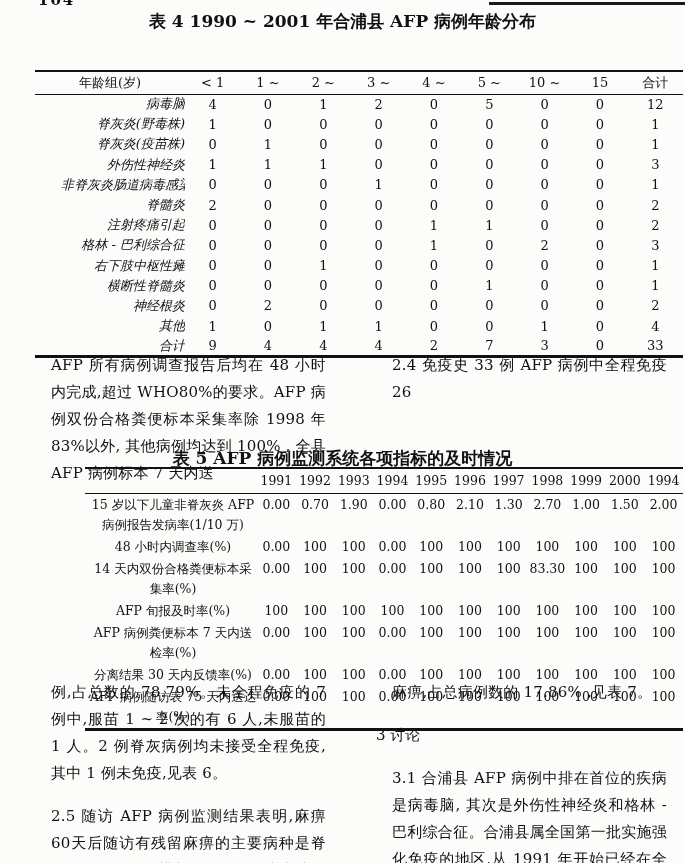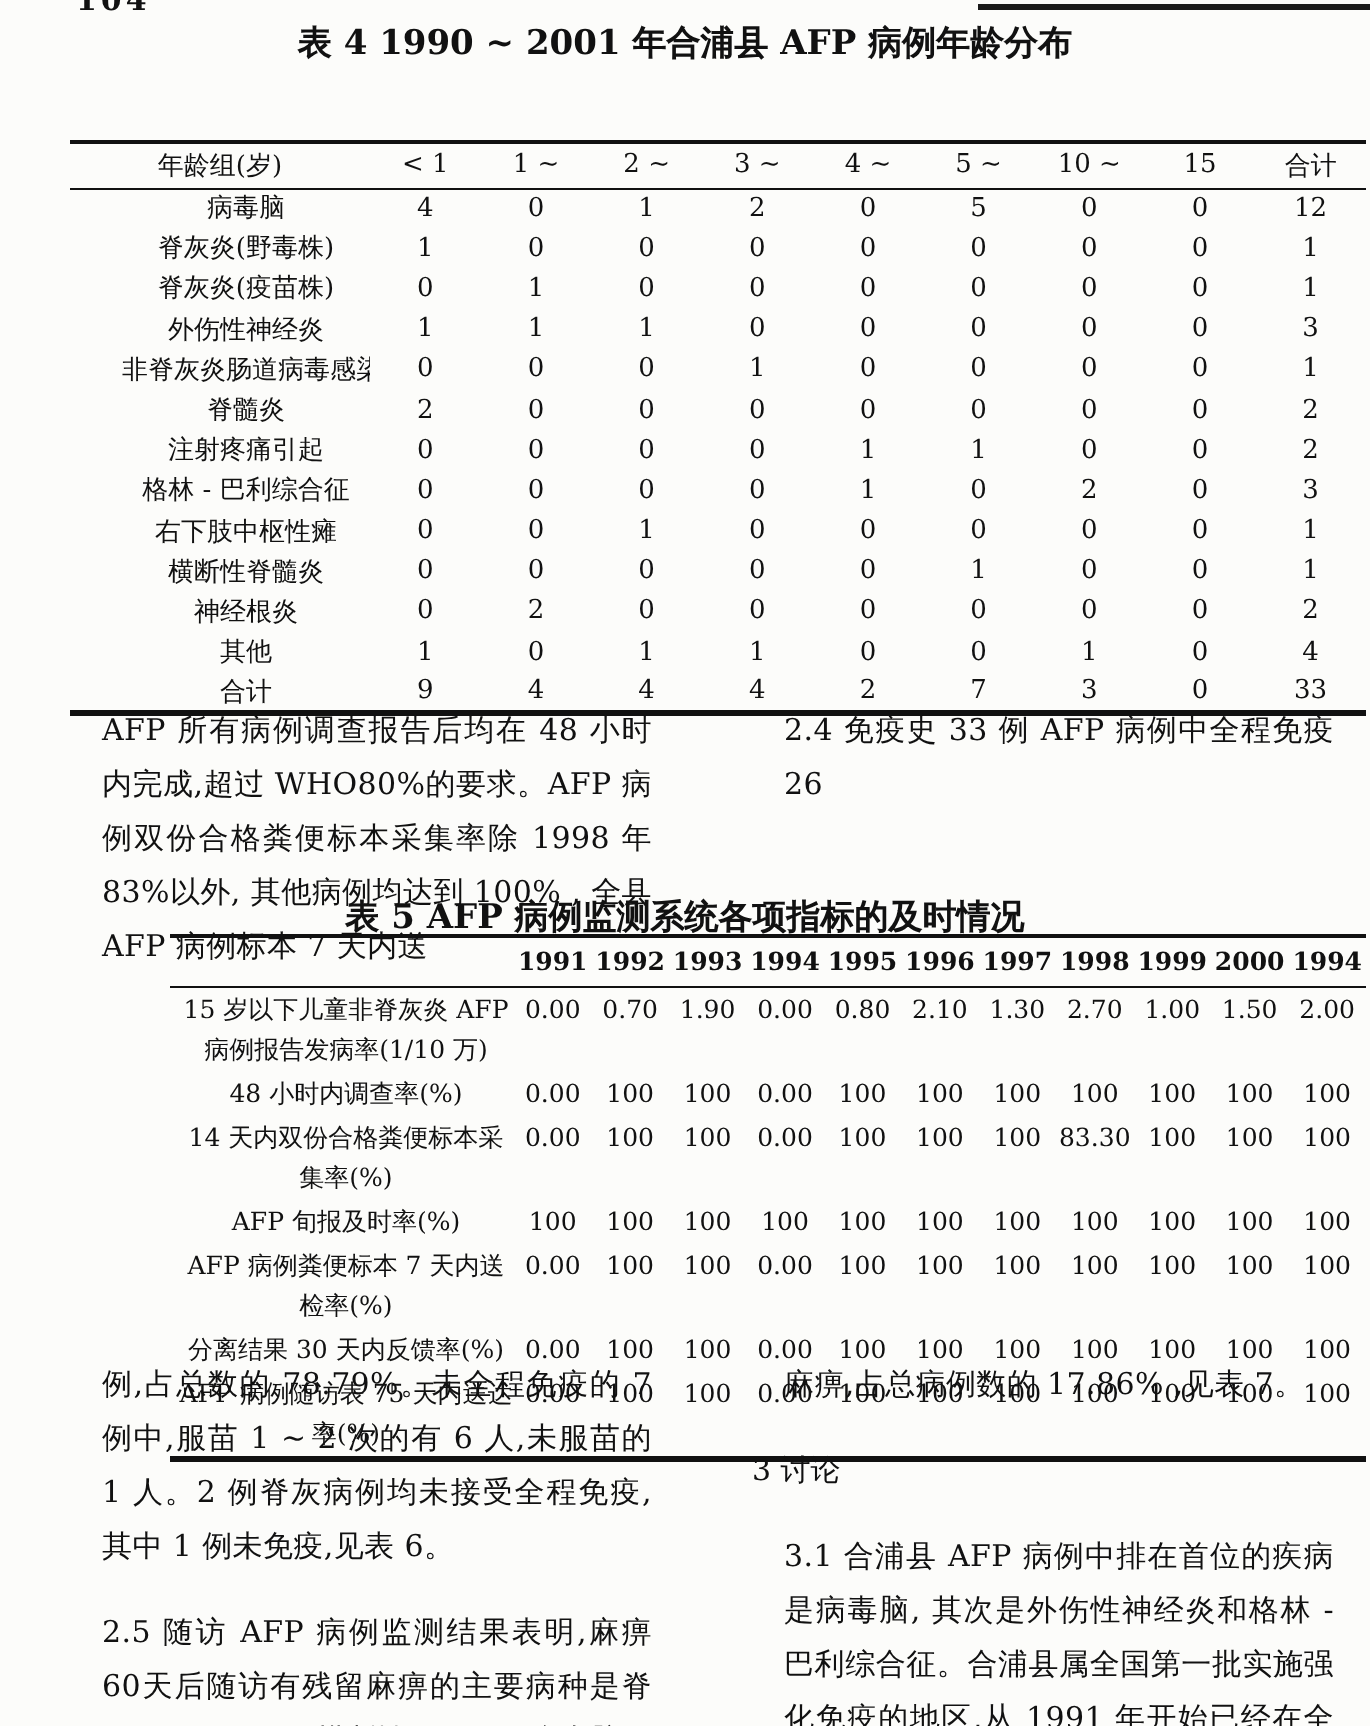--- a/index.html
+++ b/index.html
@@ -12,24 +12,24 @@
   .topright-rule{position:absolute;top:2px;left:489px;width:196px;height:3px;background:#1a1a1a;}
   .caption{position:absolute;width:100%;text-align:center;font-size:17px;font-weight:bold;}
   #t4cap{top:10px;}
   #t5cap{top:447px;}
   table{border-collapse:collapse;table-layout:fixed;font-size:13px;}
   #table4{position:absolute;top:30px;left:35px;width:648px;border-top:2.5px solid #111;border-bottom:3px solid #111;margin-top:40px;}
   #table4 thead tr{height:23px;border-bottom:1.5px solid #111;}
   #table4 tbody tr{height:20.2px;}
   #table4 th,#table4 td{padding:0;font-weight:normal;text-align:center;white-space:nowrap;overflow:hidden;}
   #table4 th:first-child{width:150px;}
-  #table4 td:first-child{text-align:center;padding-left:26px;}
+  #table4 td:first-child{text-align:right;padding-left:26px;font-style:italic;}
   #table5{position:absolute;top:467px;left:85px;width:598px;border-top:2.5px solid #111;border-bottom:3px solid #111;font-size:12.5px;}
   #table5 thead tr{height:25px;border-bottom:1.5px solid #111;}
-  #table5 th{font-weight:bold;text-align:center;padding:0;}
+  #table5 th{font-weight:normal;text-align:center;padding:0;}
   #table5 th:first-child{width:172px;}
   #table5 td{padding:1px 0;text-align:center;vertical-align:top;line-height:20px;}
   #table5 td:first-child{text-align:center;padding-left:4px;white-space:normal;}
   #table5 tbody tr{height:20px;}
   .twocol{position:absolute;left:35px;width:648px;display:flex;justify-content:space-between;}
   .col{width:307px;font-size:15px;line-height:27px;text-align:justify;}
   .col p{margin:16px;}
   #midtext{top:336px;}
   #bottext{top:663px;}
   .h3{font-weight:normal;margin:2px 0 2px 0 !important;}

